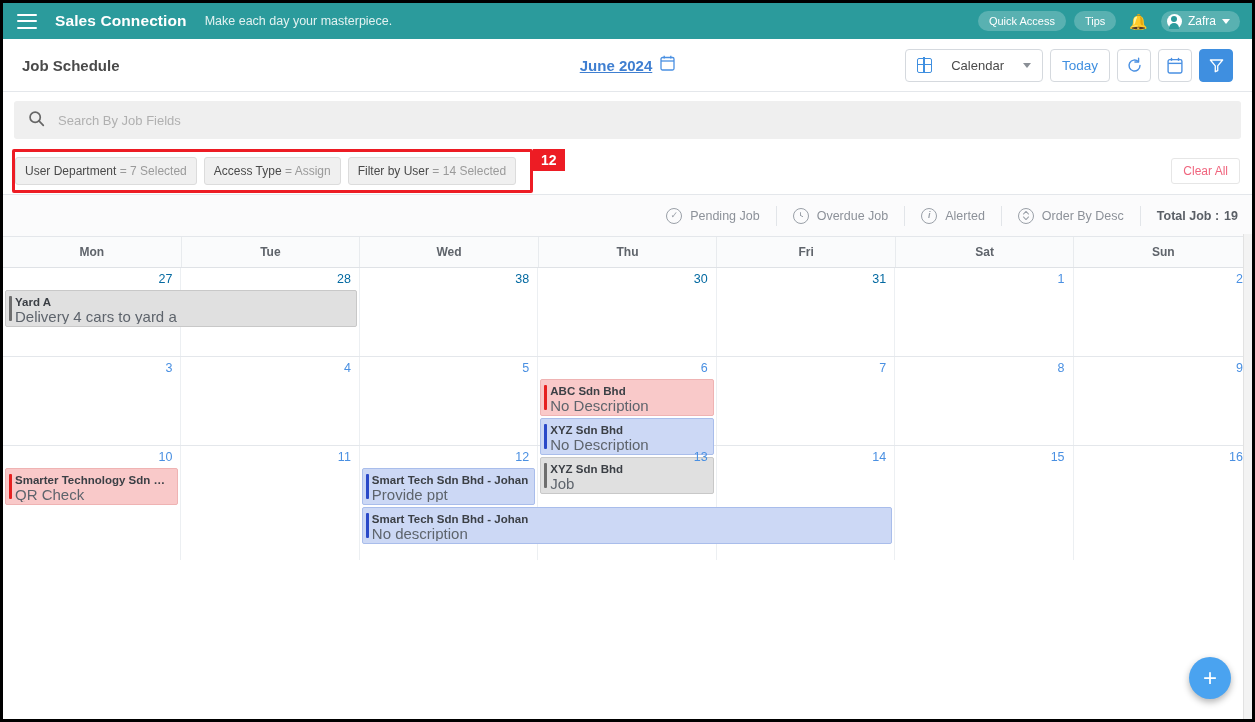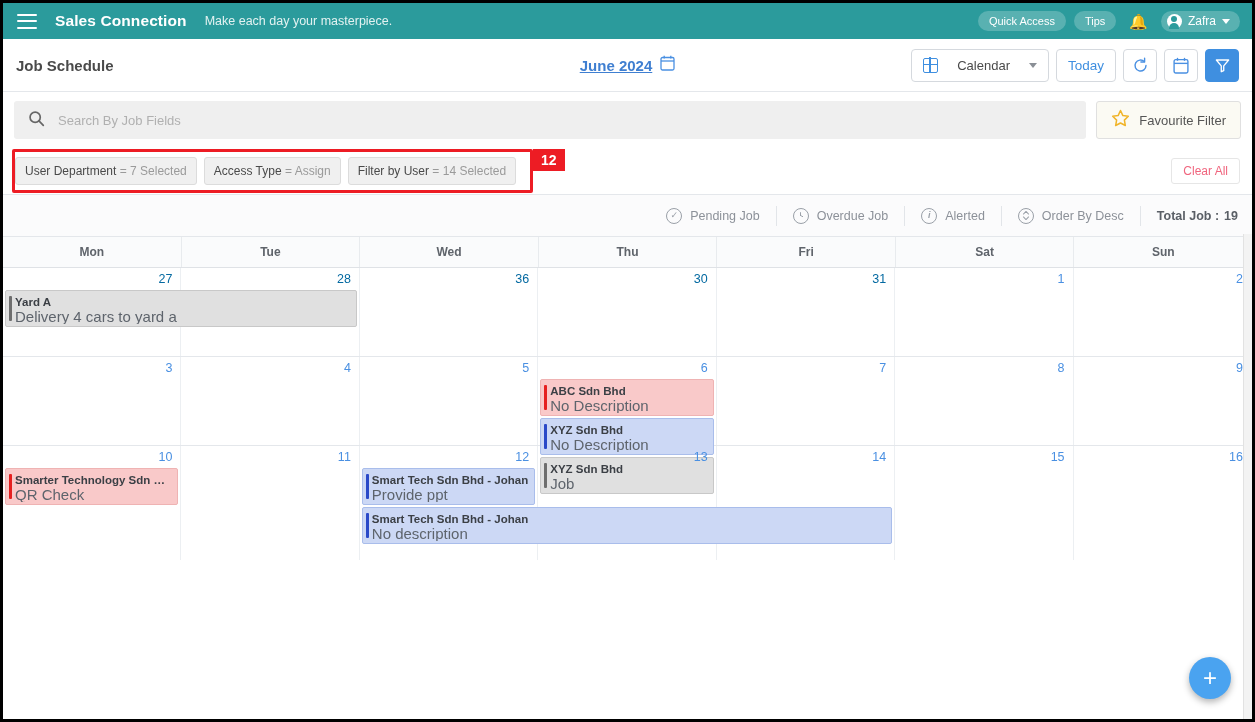--- a/index.html
+++ b/index.html
@@ -81,21 +81,21 @@
     border-right: 4px solid transparent;
     border-top: 5px solid #fff;
   }
 
   
   .page-header {
     height: 53px;
     background: #fff;
     border-bottom: 1px solid #e4e7eb;
     display: flex; align-items: center;
-    padding: 0 13px;
+    padding: 0 19px;
     position: relative;
   }
   .page-title { font-size: 15px; font-weight: bold; color: #4a4a4a; }
   .month-nav {
     position: absolute; left: 0; right: 0; top: 0; bottom: 0;
     display: flex; align-items: center; justify-content: center;
     pointer-events: none; gap: 8px;
   }
   .month-label {
     font-size: 15px; font-weight: bold; color: #3f7fd1;
@@ -352,28 +352,20 @@
   <div class="search-row">
     <div class="search-box">
       <span>
         <svg width="17" height="17" viewBox="0 0 18 18" fill="none" aria-hidden="true">
           <circle cx="7.6" cy="7.6" r="5.4" stroke="#666" stroke-width="1.8"></circle>
           <line x1="11.6" y1="11.6" x2="16.2" y2="16.2" stroke="#666" stroke-width="1.8" stroke-linecap="round"></line>
         </svg>
       </span>
       <span class="search-ph">Search By Job Fields</span>
     </div>
-    <div class="fav-filter">
-      <span>
-        <svg width="19" height="19" viewBox="0 0 20 20" aria-hidden="true">
-          <path d="M10 1.6l2.5 5.3 5.7.8-4.1 4 1 5.7-5.1-2.7-5.1 2.7 1-5.7-4.1-4 5.7-.8L10 1.6z" fill="none" stroke="#f0b429" stroke-width="1.6" stroke-linejoin="round"></path>
-        </svg>
-      </span>
-      <span>Favourite Filter</span>
-    </div>
   </div>
 
   <div class="chips-wrap">
     <div class="chips-row">
       <div class="chips-inner">
         <div class="chip">
           <span>User Department</span>
           <span class="eq">=</span>
           <span class="val">7 Selected</span>
         </div>
@@ -438,21 +430,21 @@
 
   <div class="cal-body" id="cal-body">
       <div class="week">
         <div class="daycell">
           <div class="daynum muted">27</div>
         </div>
         <div class="daycell">
           <div class="daynum muted">28</div>
         </div>
         <div class="daycell">
-          <div class="daynum muted">36</div>
+          <div class="daynum muted">38</div>
         </div>
         <div class="daycell">
           <div class="daynum muted">30</div>
         </div>
         <div class="daycell">
           <div class="daynum muted">31</div>
         </div>
         <div class="daycell">
           <div class="daynum">1</div>
         </div>

